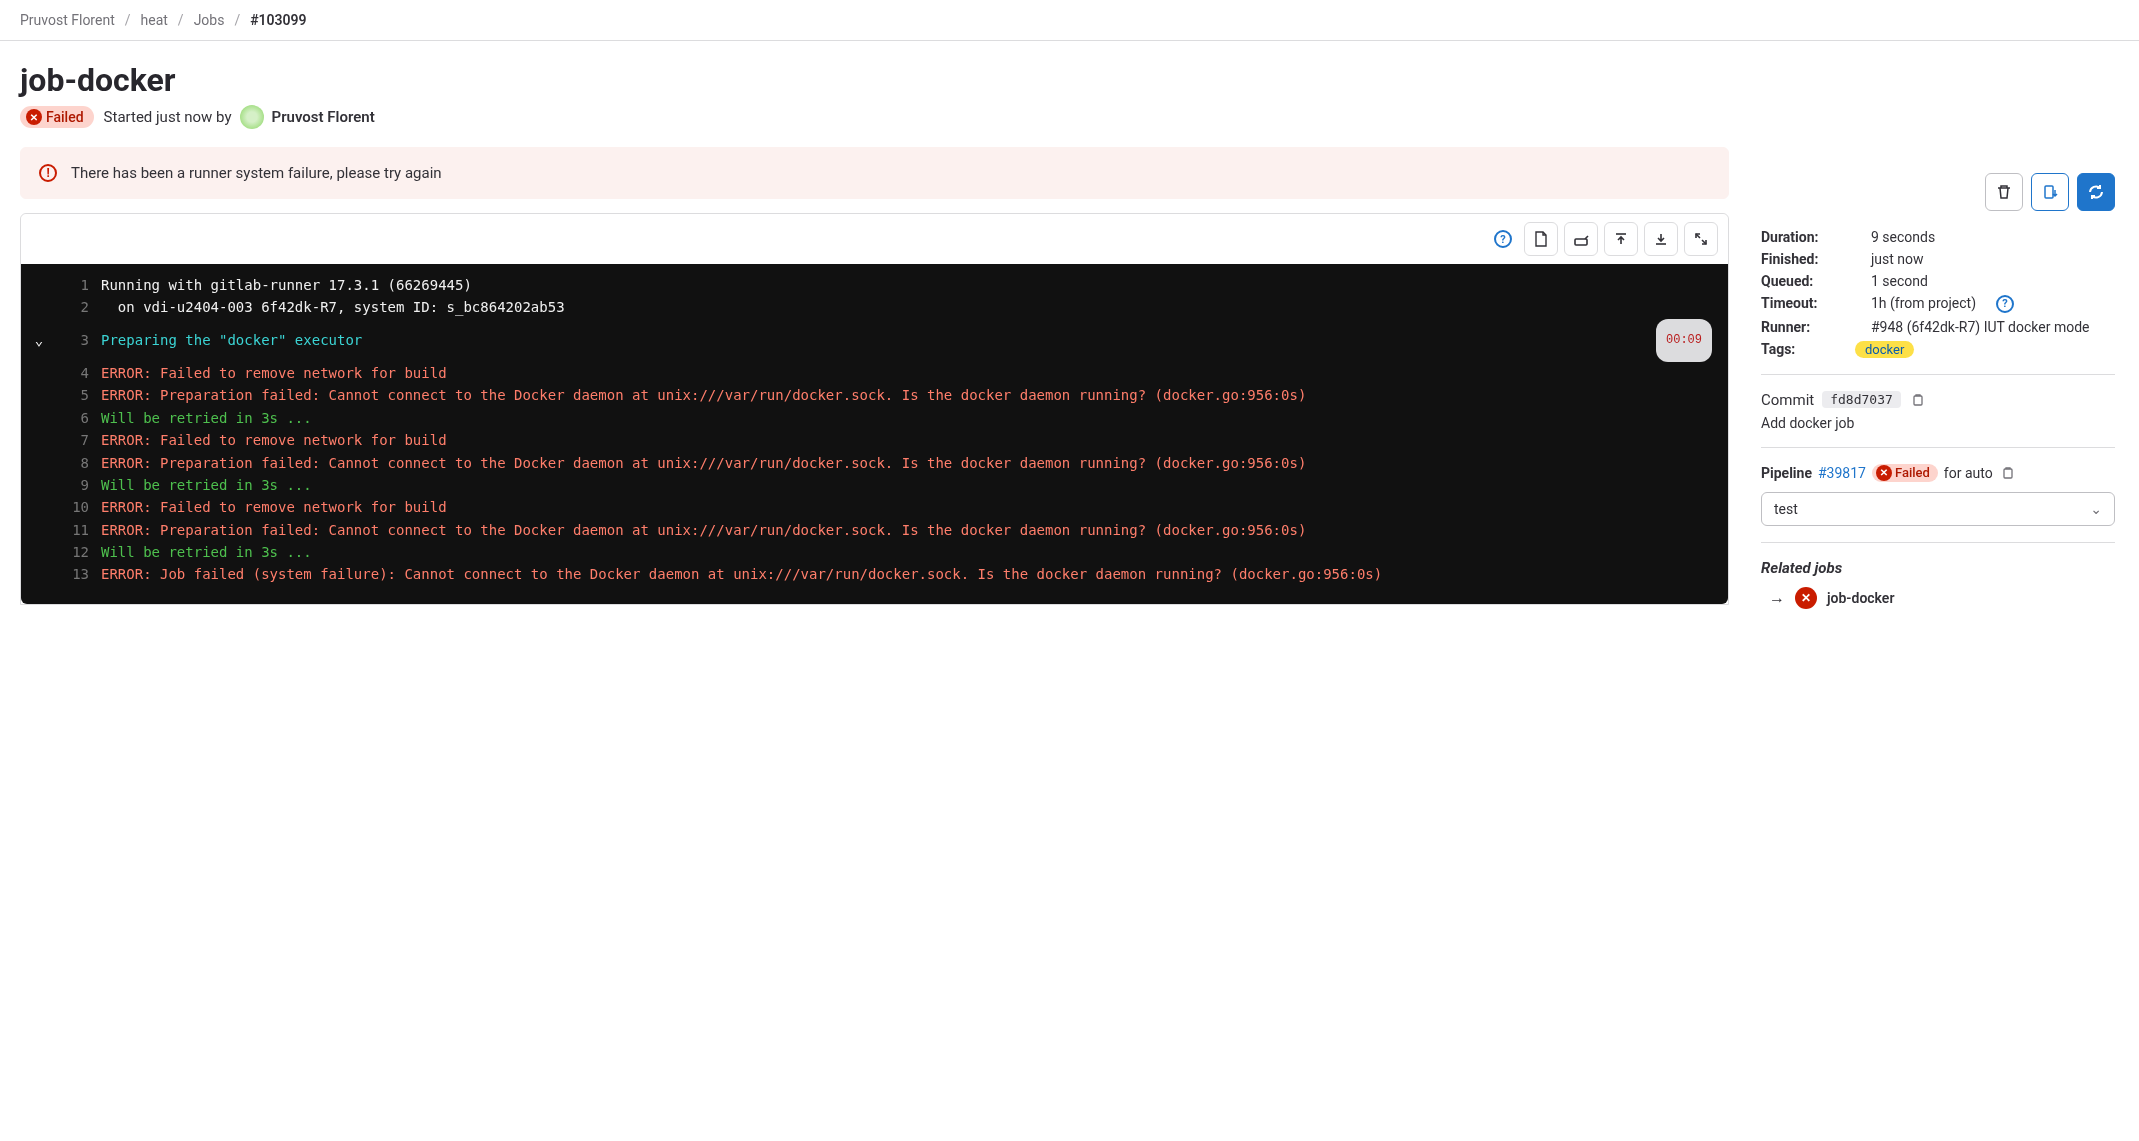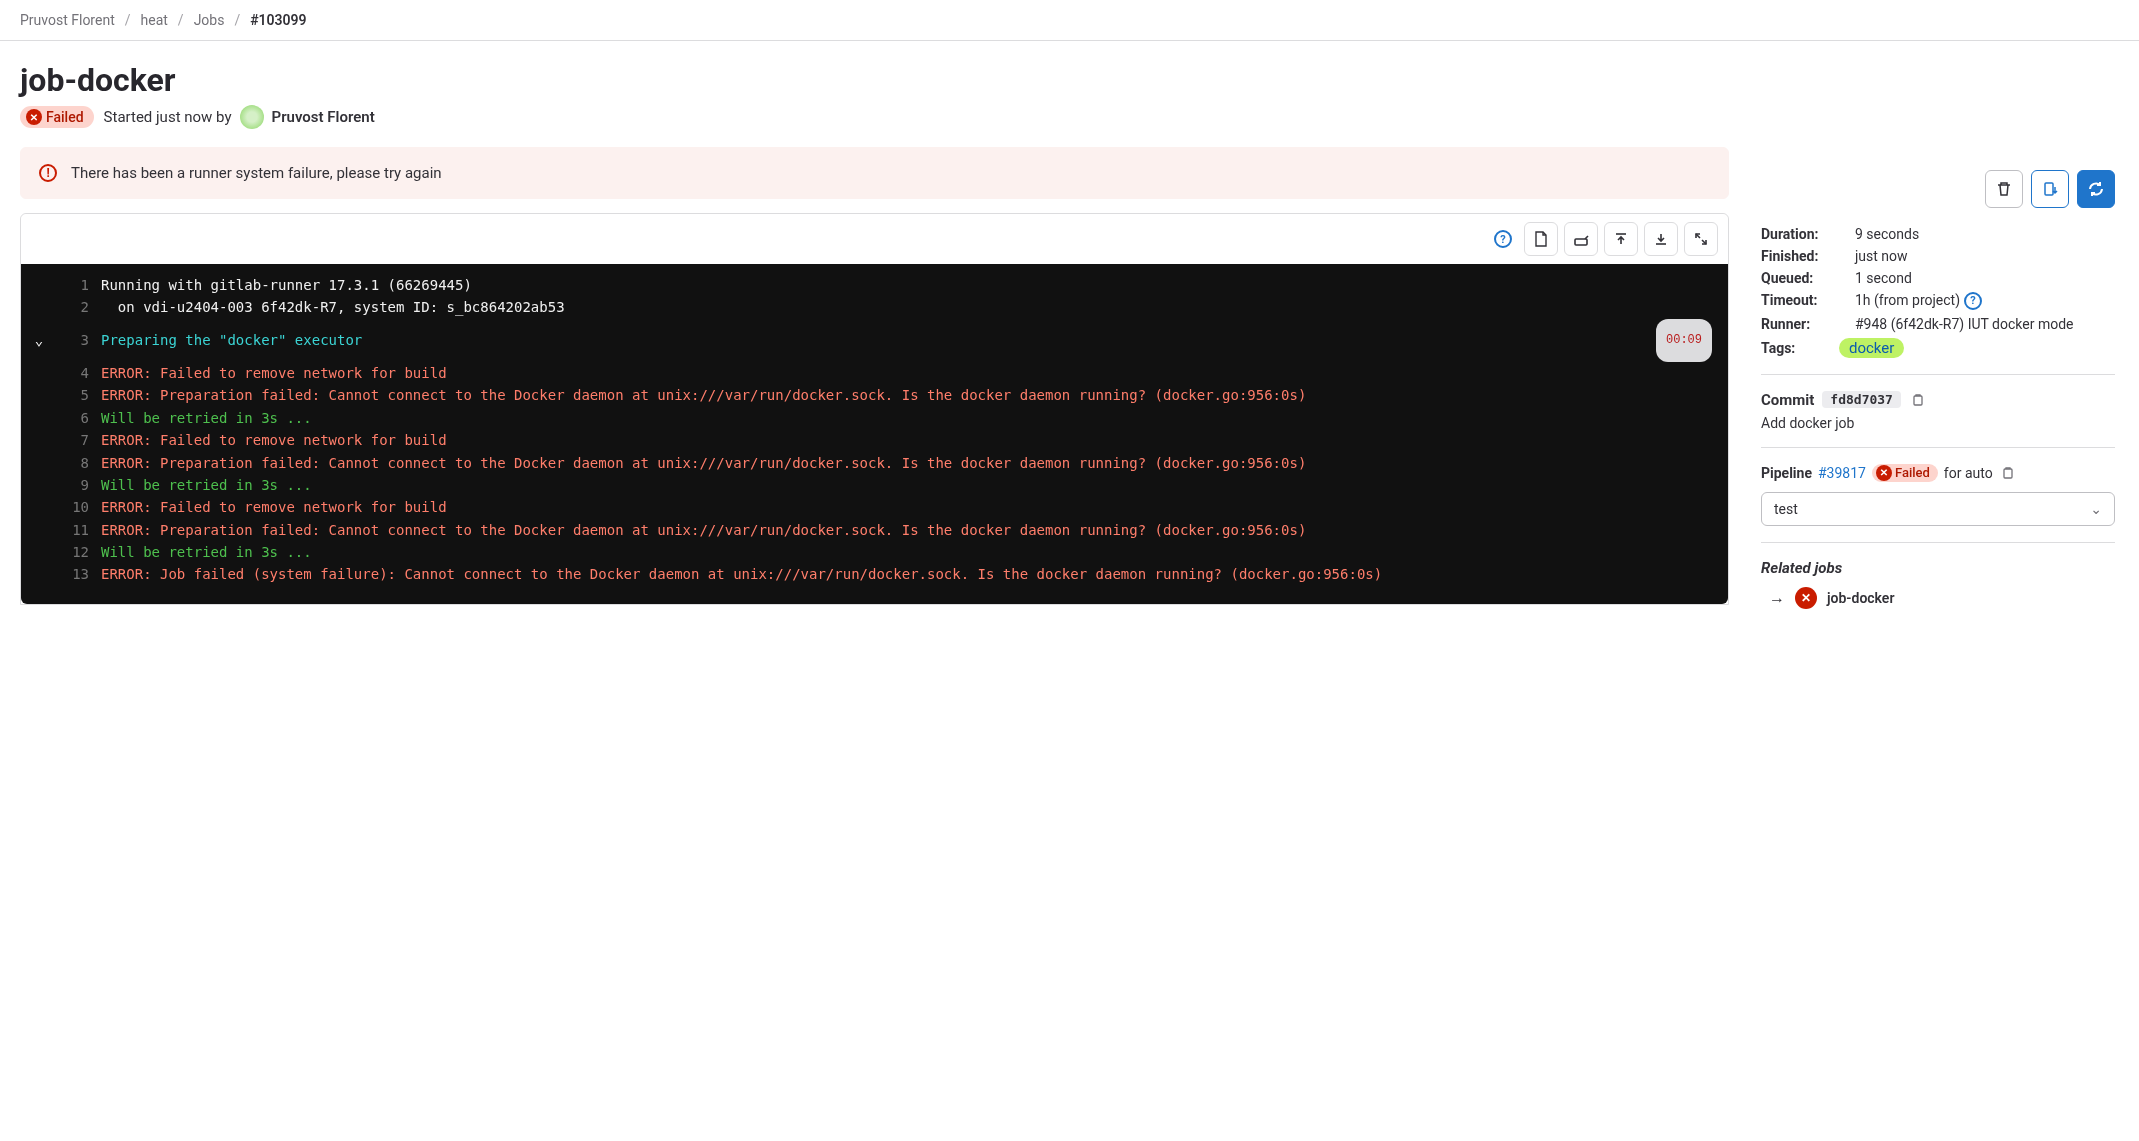--- a/index.html
+++ b/index.html
@@ -48,32 +48,32 @@
 .duration-pill { background:#dcdcde; color:#b91c1c; border-radius: 12px; padding: 12px 10px; font-size: 12px; font-family: Liberation Mono, monospace; margin-right: 16px;}
 .section-row { align-items:center; }
 
 .side-actions { display:flex; gap:8px; justify-content:flex-end; margin-bottom: 18px;}
 .sq-btn { width: 38px; height: 38px; border-radius: 6px; display:inline-flex; align-items:center; justify-content:center; cursor:pointer; font-size:16px;}
 .sq-btn.gray { border:1px solid #bfbfc3; background:#fff; color:#333238;}
 .sq-btn.blue-outline { border:1px solid #1f75cb; background:#fff; color:#1f75cb;}
 .sq-btn.blue-solid { border:1px solid #1f75cb; background:#1f75cb; color:#fff;}
 
 .meta-list { display:flex; flex-direction:column; gap:6px; margin-bottom: 16px;}
-.meta-row { display:flex; gap:0; align-items:flex-start;}
+.meta-row { display:flex; gap:16px; align-items:flex-start;}
 .meta-label { font-weight: 700; min-width: 78px; }
 .meta-val { color:#333238;margin-left:16px; }
 .help-circle { width:18px; height:18px; border:2px solid #1f75cb; color:#1f75cb; border-radius:50%; display:inline-flex; align-items:center; justify-content:center; font-size:11px; font-weight:700; margin-left:4px; cursor:pointer;}
 
-.tag-pill { background:#bef264; color:#0b5cad; border-radius:12px; padding:1px 10px; font-size:15px;}
+.tag-pill { background:#fde047; color:#0b5cad; border-radius:12px; padding:1px 10px; font-size:13px;}
 .sha-pill { background:#ececef; color:#333238; border-radius:4px; padding:1px 8px; font-family:monospace; font-size:13px;}
 .copy-btn { width:18px; height:18px; color:#737278; cursor:pointer; display:inline-flex; align-items:center; justify-content:center; }
 
 hr.sep { border:none; border-top:1px solid #dcdcde; margin:16px 0;}
 
-.sect-title { font-weight: 700; font-size:15px; margin-bottom: 6px; display:flex; align-items:center; gap:8px;}
+.sect-title { font-weight: 400; font-size:15px; margin-bottom: 6px; display:flex; align-items:center; gap:8px;}
 .pipeline-line { display:flex; align-items:center; gap:6px; flex-wrap:wrap;}
 .pipeline-link { color:#1f75cb; }
 .for-branch { color:#333238; }
 
 .select-box { margin-top:10px; border:1px solid #bfbfc3; border-radius:6px; padding:8px 12px; display:flex; align-items:center; justify-content:space-between; cursor:pointer; }
 .chev { color:#737278; }
 
 .related-job { display:flex; align-items:center; gap:10px; margin-top:10px; padding-left:8px;}
 .arrow { color:#333238; font-size:16px;}
 .rj-name { font-weight:600; }

